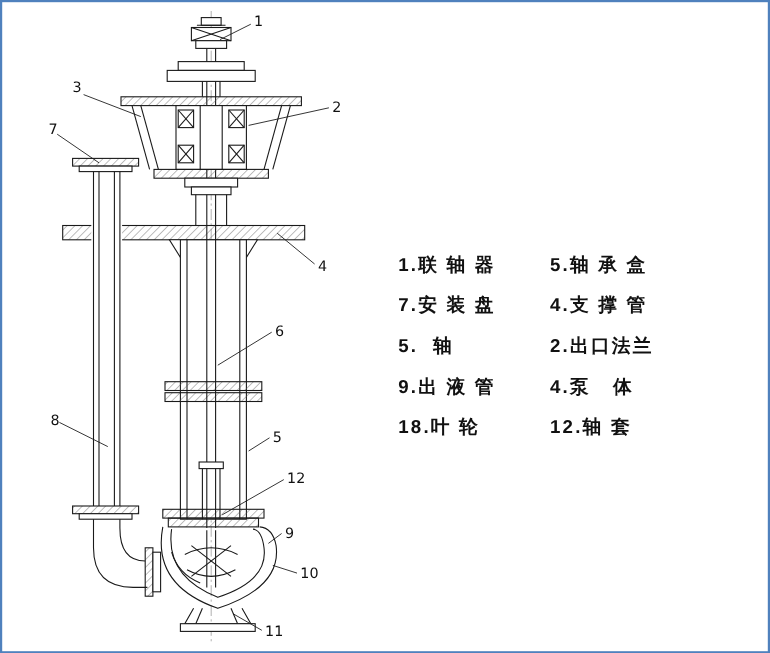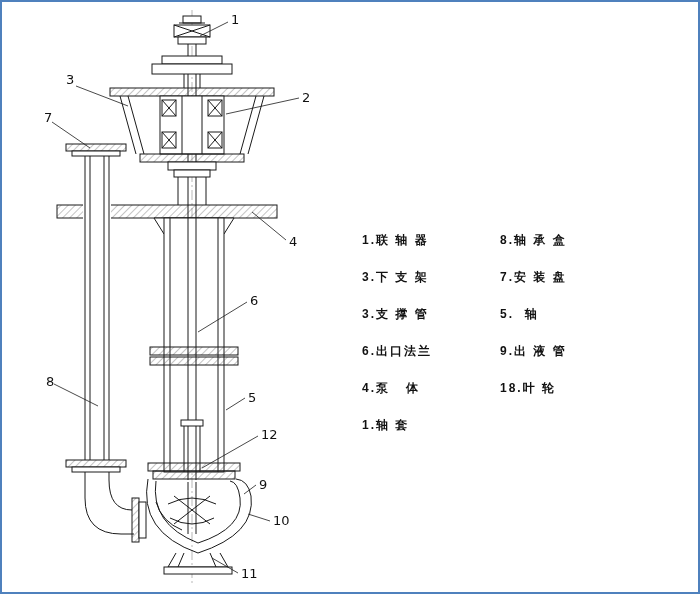--- a/index.html
+++ b/index.html
@@ -12,21 +12,21 @@
     overflow:hidden;
     font-family:"Liberation Sans","DejaVu Sans",sans-serif;
   }
   #drawing{position:absolute;left:0;top:0;}
   #legend{
     position:absolute;
     left:360px;top:220px;width:318px;
     display:grid;
     grid-template-columns:138px 1fr;
     line-height:37px;
-    font-size:12px;
+    font-size:17px;
     font-weight:600;
     letter-spacing:2px;
     color:#111;
     white-space:pre;
   }
   .callout{font-size:13px;fill:#111;font-family:"DejaVu Sans",sans-serif;}
 </style>
 </head>
 <body>
 
@@ -166,25 +166,24 @@
       <text class="callout" x="44" y="384">8</text>
       <text class="callout" x="257" y="487">9</text>
       <text class="callout" x="271" y="523">10</text>
       <text class="callout" x="239" y="576">11</text>
       <text class="callout" x="259" y="437">12</text>
     </g>
   </svg>
 
   <div id="legend">
     <span>1.联 轴 器</span>
-    <span>8.轴 承 盒</span>
-    <span>3.下 支 架</span>
+    <span>5.轴 承 盒</span>
     <span>7.安 装 盘</span>
-    <span>3.支 撑 管</span>
+    <span>4.支 撑 管</span>
     <span>5.  轴</span>
-    <span>6.出口法兰</span>
+    <span>2.出口法兰</span>
     <span>9.出 液 管</span>
     <span>4.泵   体</span>
     <span>18.叶 轮</span>
-    <span>1.轴 套</span>
+    <span>12.轴 套</span>
   </div>
 
 </div>
 
 </body></html>

